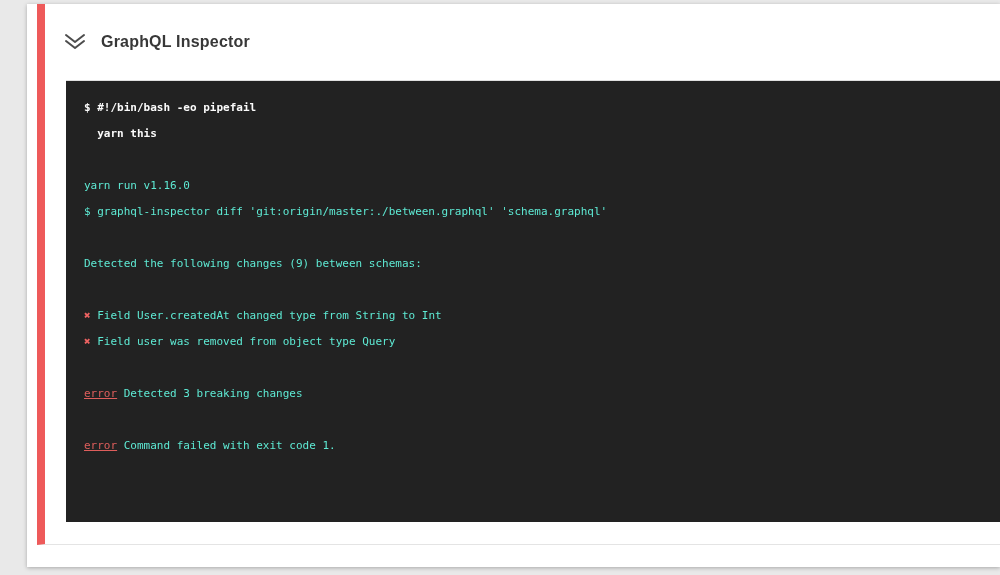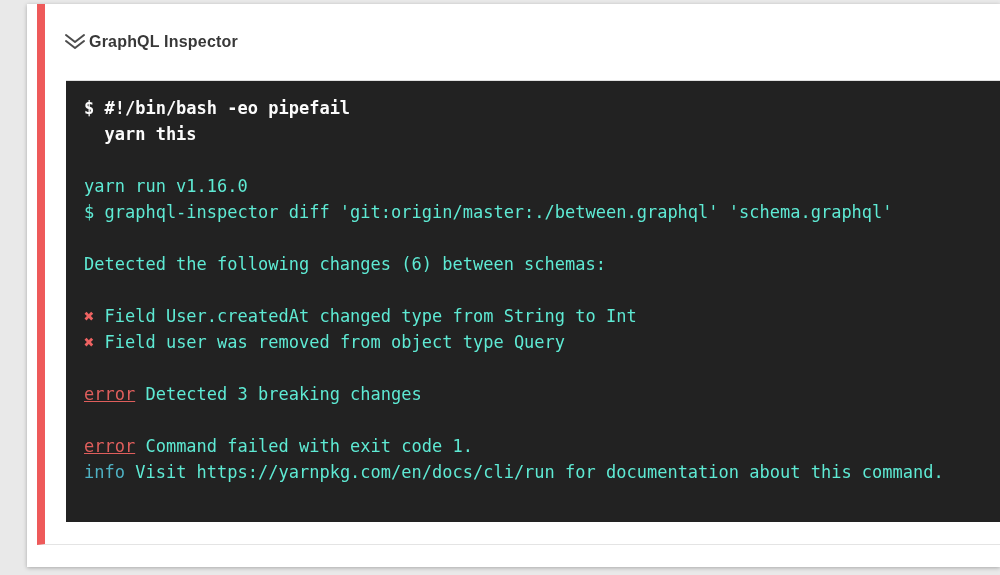--- a/index.html
+++ b/index.html
@@ -22,21 +22,21 @@
   .step-row {
     border-left: 8px solid #ee5a5a;
     border-bottom: 1px solid #e4e4e4;
     height: 541px;
   }
   .step-header {
     height: 76px;
     display: flex;
     align-items: center;
     padding-left: 18px;
-    gap: 2px;
+    gap: 14px;
     cursor: pointer;
   }
   .chev-icon {
     width: 24px;
     height: 20px;
     display: inline-flex;
     align-items: center;
     justify-content: center;
   }
   .step-title {
@@ -45,21 +45,21 @@
     color: #383838;
     letter-spacing: 0.2px;
   }
   .terminal {
     margin-left: 21px;
     background: #222222;
     border-top: 1px solid #e0e0e0;
     height: 442px;
     padding: 14px 18px;
     font-family: "DejaVu Sans Mono", "Liberation Mono", monospace;
-    font-size: 17px;
+    font-size: 11px;
     line-height: 26px;
     color: #e4e2df;
     overflow: hidden;
   }
   .t-line { min-height: 26px; white-space: pre; }
   .seg-command { font-weight: bold; color: #fbfbfb; }
   .seg-plain   { color: #5eead4; }
   .seg-cross   { color: #ee6362; font-weight: bold; }
   .seg-error   { color: #df5e5c; text-decoration: underline; }
   .seg-info    { color: #4eb1c3; }
@@ -78,25 +78,24 @@
       </span>
       <span class="step-title">GraphQL Inspector</span>
     </div>
     <div class="terminal" id="terminal">
         <div class="t-line"><span class="seg-command">$ #!/bin/bash -eo pipefail</span></div>
         <div class="t-line"><span class="seg-command">  yarn this</span></div>
         <div class="t-line">&nbsp;</div>
         <div class="t-line"><span class="seg-plain">yarn run v1.16.0</span></div>
         <div class="t-line"><span class="seg-plain">$ graphql-inspector diff 'git:origin/master:./between.graphql' 'schema.graphql'</span></div>
         <div class="t-line">&nbsp;</div>
-        <div class="t-line"><span class="seg-plain">Detected the following changes (6) between schemas:</span></div>
+        <div class="t-line"><span class="seg-plain">Detected the following changes (9) between schemas:</span></div>
         <div class="t-line">&nbsp;</div>
         <div class="t-line"><span class="seg-cross">✖</span><span class="seg-plain"> Field User.createdAt changed type from String to Int</span></div>
         <div class="t-line"><span class="seg-cross">✖</span><span class="seg-plain"> Field user was removed from object type Query</span></div>
         <div class="t-line">&nbsp;</div>
         <div class="t-line"><span class="seg-error">error</span><span class="seg-plain"> Detected 3 breaking changes</span></div>
         <div class="t-line">&nbsp;</div>
         <div class="t-line"><span class="seg-error">error</span><span class="seg-plain"> Command failed with exit code 1.</span></div>
-        <div class="t-line"><span class="seg-info">info</span><span class="seg-plain"> Visit https://yarnpkg.com/en/docs/cli/run for documentation about this command.</span></div>
       </div>
   </div>
   <div style="height:21px;"></div>
 </div>
 
 </body></html>

